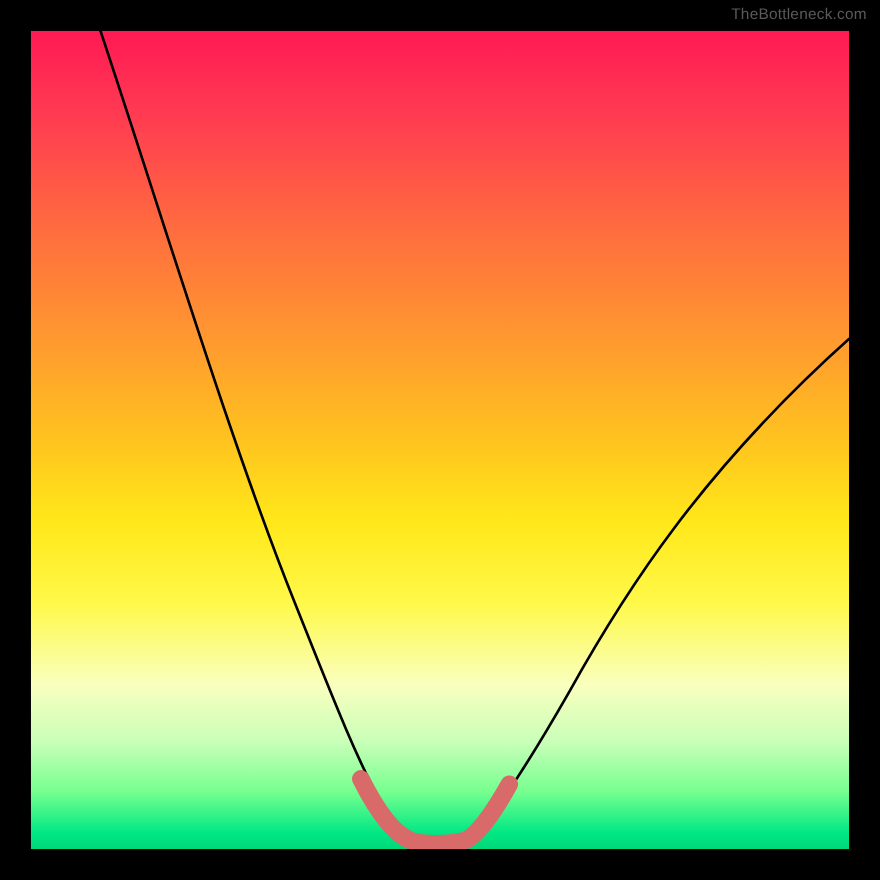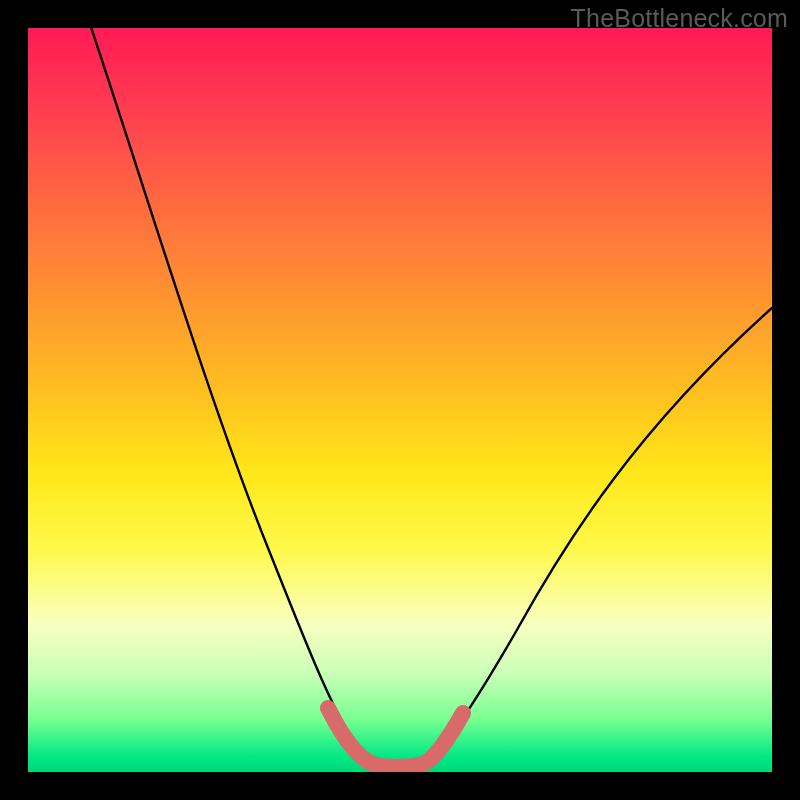--- a/index.html
+++ b/index.html
@@ -47,21 +47,21 @@
       #76ff8f 93%,
       #00e884 98%,
       #00d878 100%
     );
   }
   .watermark {
     position: absolute;
     top: 4px;
     right: 12px;
     color: #5a5a5a;
-    font-size: 25px;
+    font-size: 14px;
     letter-spacing: 0.2px;
     font-weight: 400;
     z-index: 5;
     user-select: none;
   }
   svg.curves {
     position: absolute;
     left: 0;
     top: 0;
     width: 100%;

